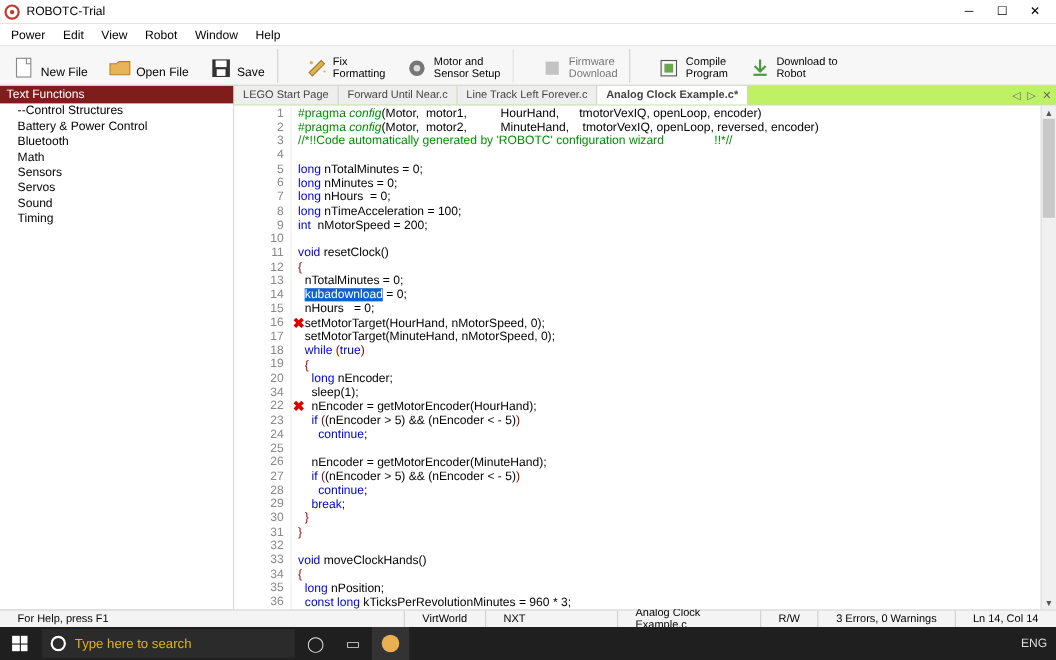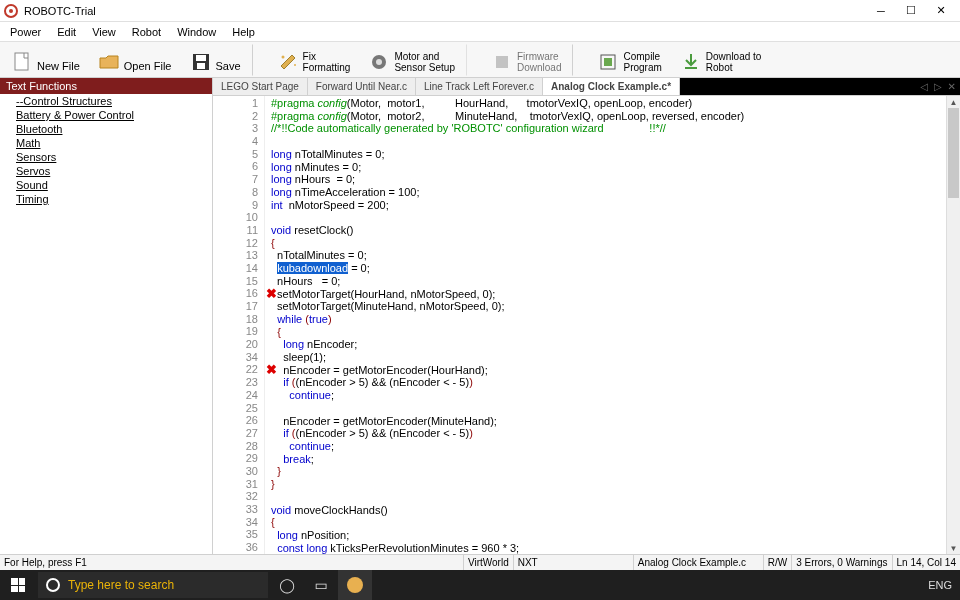--- a/index.html
+++ b/index.html
@@ -14,40 +14,40 @@
 .menuitem{padding:2px 8px;font-size:11px}
 .toolbar{height:36px;background:#f7f7f7;display:flex;align-items:center;padding:2px 4px;border-bottom:1px solid #d0d0d0}
 .tbtn{display:flex;align-items:flex-end;margin-right:4px;padding:2px 6px;height:32px;border:1px solid transparent;font-size:11px}
 .tbtn .ic{width:22px;height:22px;margin-right:4px;display:flex;align-items:center;justify-content:center;font-size:16px}
 .tbtn .lbl{line-height:1.1}
 .tbtn.sep{border-left:1px solid #d0d0d0;padding-left:24px}
 .tbtn.tall .lbl{font-size:10px}
 .workarea{flex:1;display:flex;overflow:hidden}
 .sidebar{width:213px;background:#fff;border-right:1px solid #d0d0d0;display:flex;flex-direction:column}
 .sidehdr{background:#7f1d1d;color:#fff;font-size:11px;padding:2px 6px}
-.sideitem{padding:1px 4px 1px 16px;font-size:11px;text-decoration:underline;color:#000}
+.sideitem{padding:1px 4px 1px 16px;font-size:11px;color:#000}
 .editor{flex:1;display:flex;flex-direction:column;overflow:hidden}
-.tabs{height:18px;background:#000000;display:flex;align-items:stretch;border-bottom:1px solid #d0d0d0;position:relative}
+.tabs{height:18px;background:#bef264;display:flex;align-items:stretch;border-bottom:1px solid #d0d0d0;position:relative}
 .tab{padding:2px 8px;font-size:10px;color:#444;border-right:1px solid #d0d0d0;display:flex;align-items:center;background:#eee}
 .tab.active{background:#fff;font-weight:bold}
 .tabs .tabnav{margin-left:auto;display:flex;align-items:center;padding:0 4px;font-size:10px;color:#666;gap:6px}
 .codewrap{flex:1;display:flex;overflow:hidden;position:relative;background:#fff}
 .gutter{width:52px;background:#fff;border-right:1px solid #eee;font-family:'Courier New',monospace;font-size:11px;text-align:right;color:#888;padding-top:1px}
 .gline{height:12.7px;padding-right:6px;position:relative}
 .gline .err{position:absolute;right:-13px;top:-1px;color:#d00;font-weight:bold;font-size:13px}
 .code{flex:1;font-family:'Courier New',monospace;font-size:11px;line-height:12.7px;padding:1px 6px;white-space:pre;overflow:hidden}
 .kw{color:#0000cc}
 .cm{color:#009000}
 .br{color:#8b0000}
 .hl{background:#1060d0;color:#fff}
 .vscroll{width:14px;background:#f0f0f0;border-left:1px solid #ddd;position:relative}
 .vscroll .thumb{position:absolute;left:1px;right:1px;top:12px;height:90px;background:#c8c8c8}
 .vscroll .arr{position:absolute;left:0;right:0;height:12px;display:flex;align-items:center;justify-content:center;font-size:8px;color:#555}
 .statusbar{height:16px;background:#f4f4f4;border-top:1px solid #d0d0d0;display:flex;align-items:center;font-size:10px}
-.statusbar>div{padding:0 4px;border-right:1px solid #d0d0d0;height:100%;display:flex;align-items:center}
+.statusbar>div{padding:0 16px;border-right:1px solid #d0d0d0;height:100%;display:flex;align-items:center}
 .statusbar .grow{flex:1}
 .taskbar{height:30px;background:#1f1f1f;display:flex;align-items:center;color:#fff}
 .taskbar .start{width:36px;height:30px;display:flex;align-items:center;justify-content:center}
 .taskbar .winlogo{width:14px;height:14px;display:grid;grid-template:1fr 1fr/1fr 1fr;gap:1px}
 .taskbar .winlogo span{background:#fff}
 .taskbar .search{flex:0 0 230px;height:26px;background:#2b2b2b;display:flex;align-items:center;margin:0 2px;font-size:12px;color:#eab308}
 .taskbar .search .circ{width:14px;height:14px;border:2px solid #fff;border-radius:50%;margin:0 8px}
 .taskbar .tbicon{width:34px;height:30px;display:flex;align-items:center;justify-content:center;font-size:14px;color:#ddd}
 .taskbar .spacer{flex:1}
 .taskbar .sys{display:flex;align-items:center;font-size:11px;padding:0 8px;color:#ddd}

